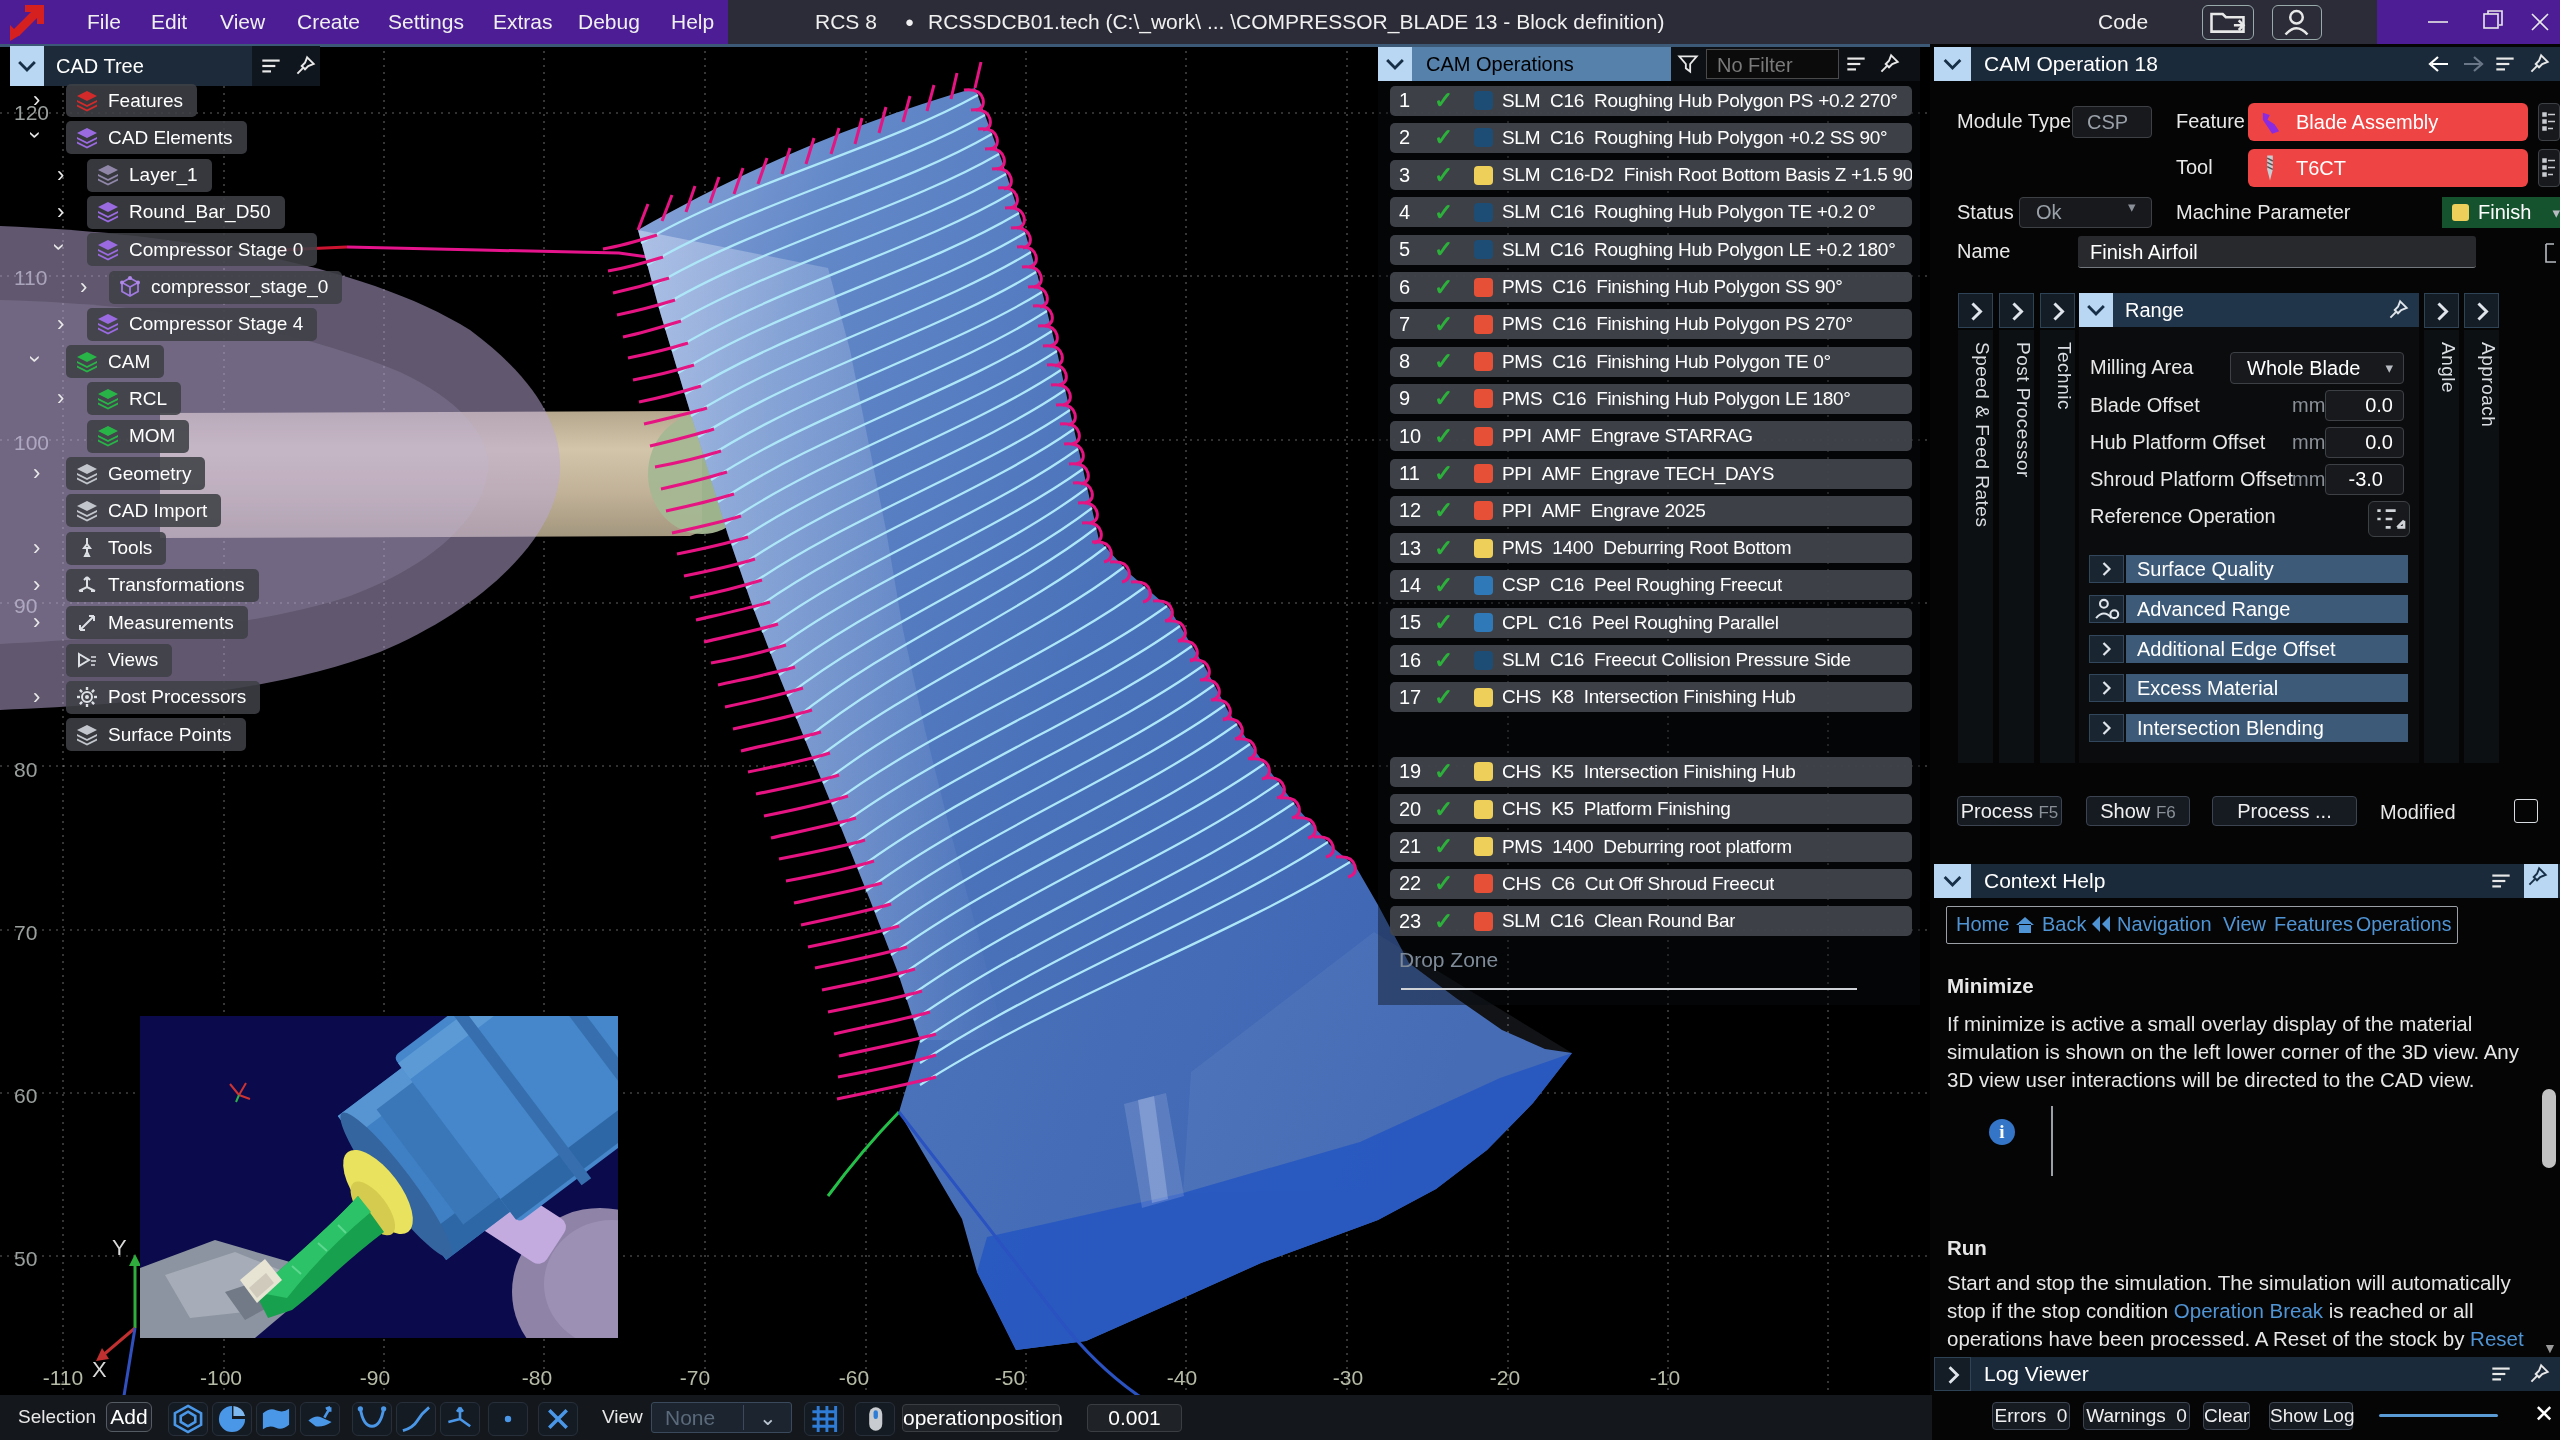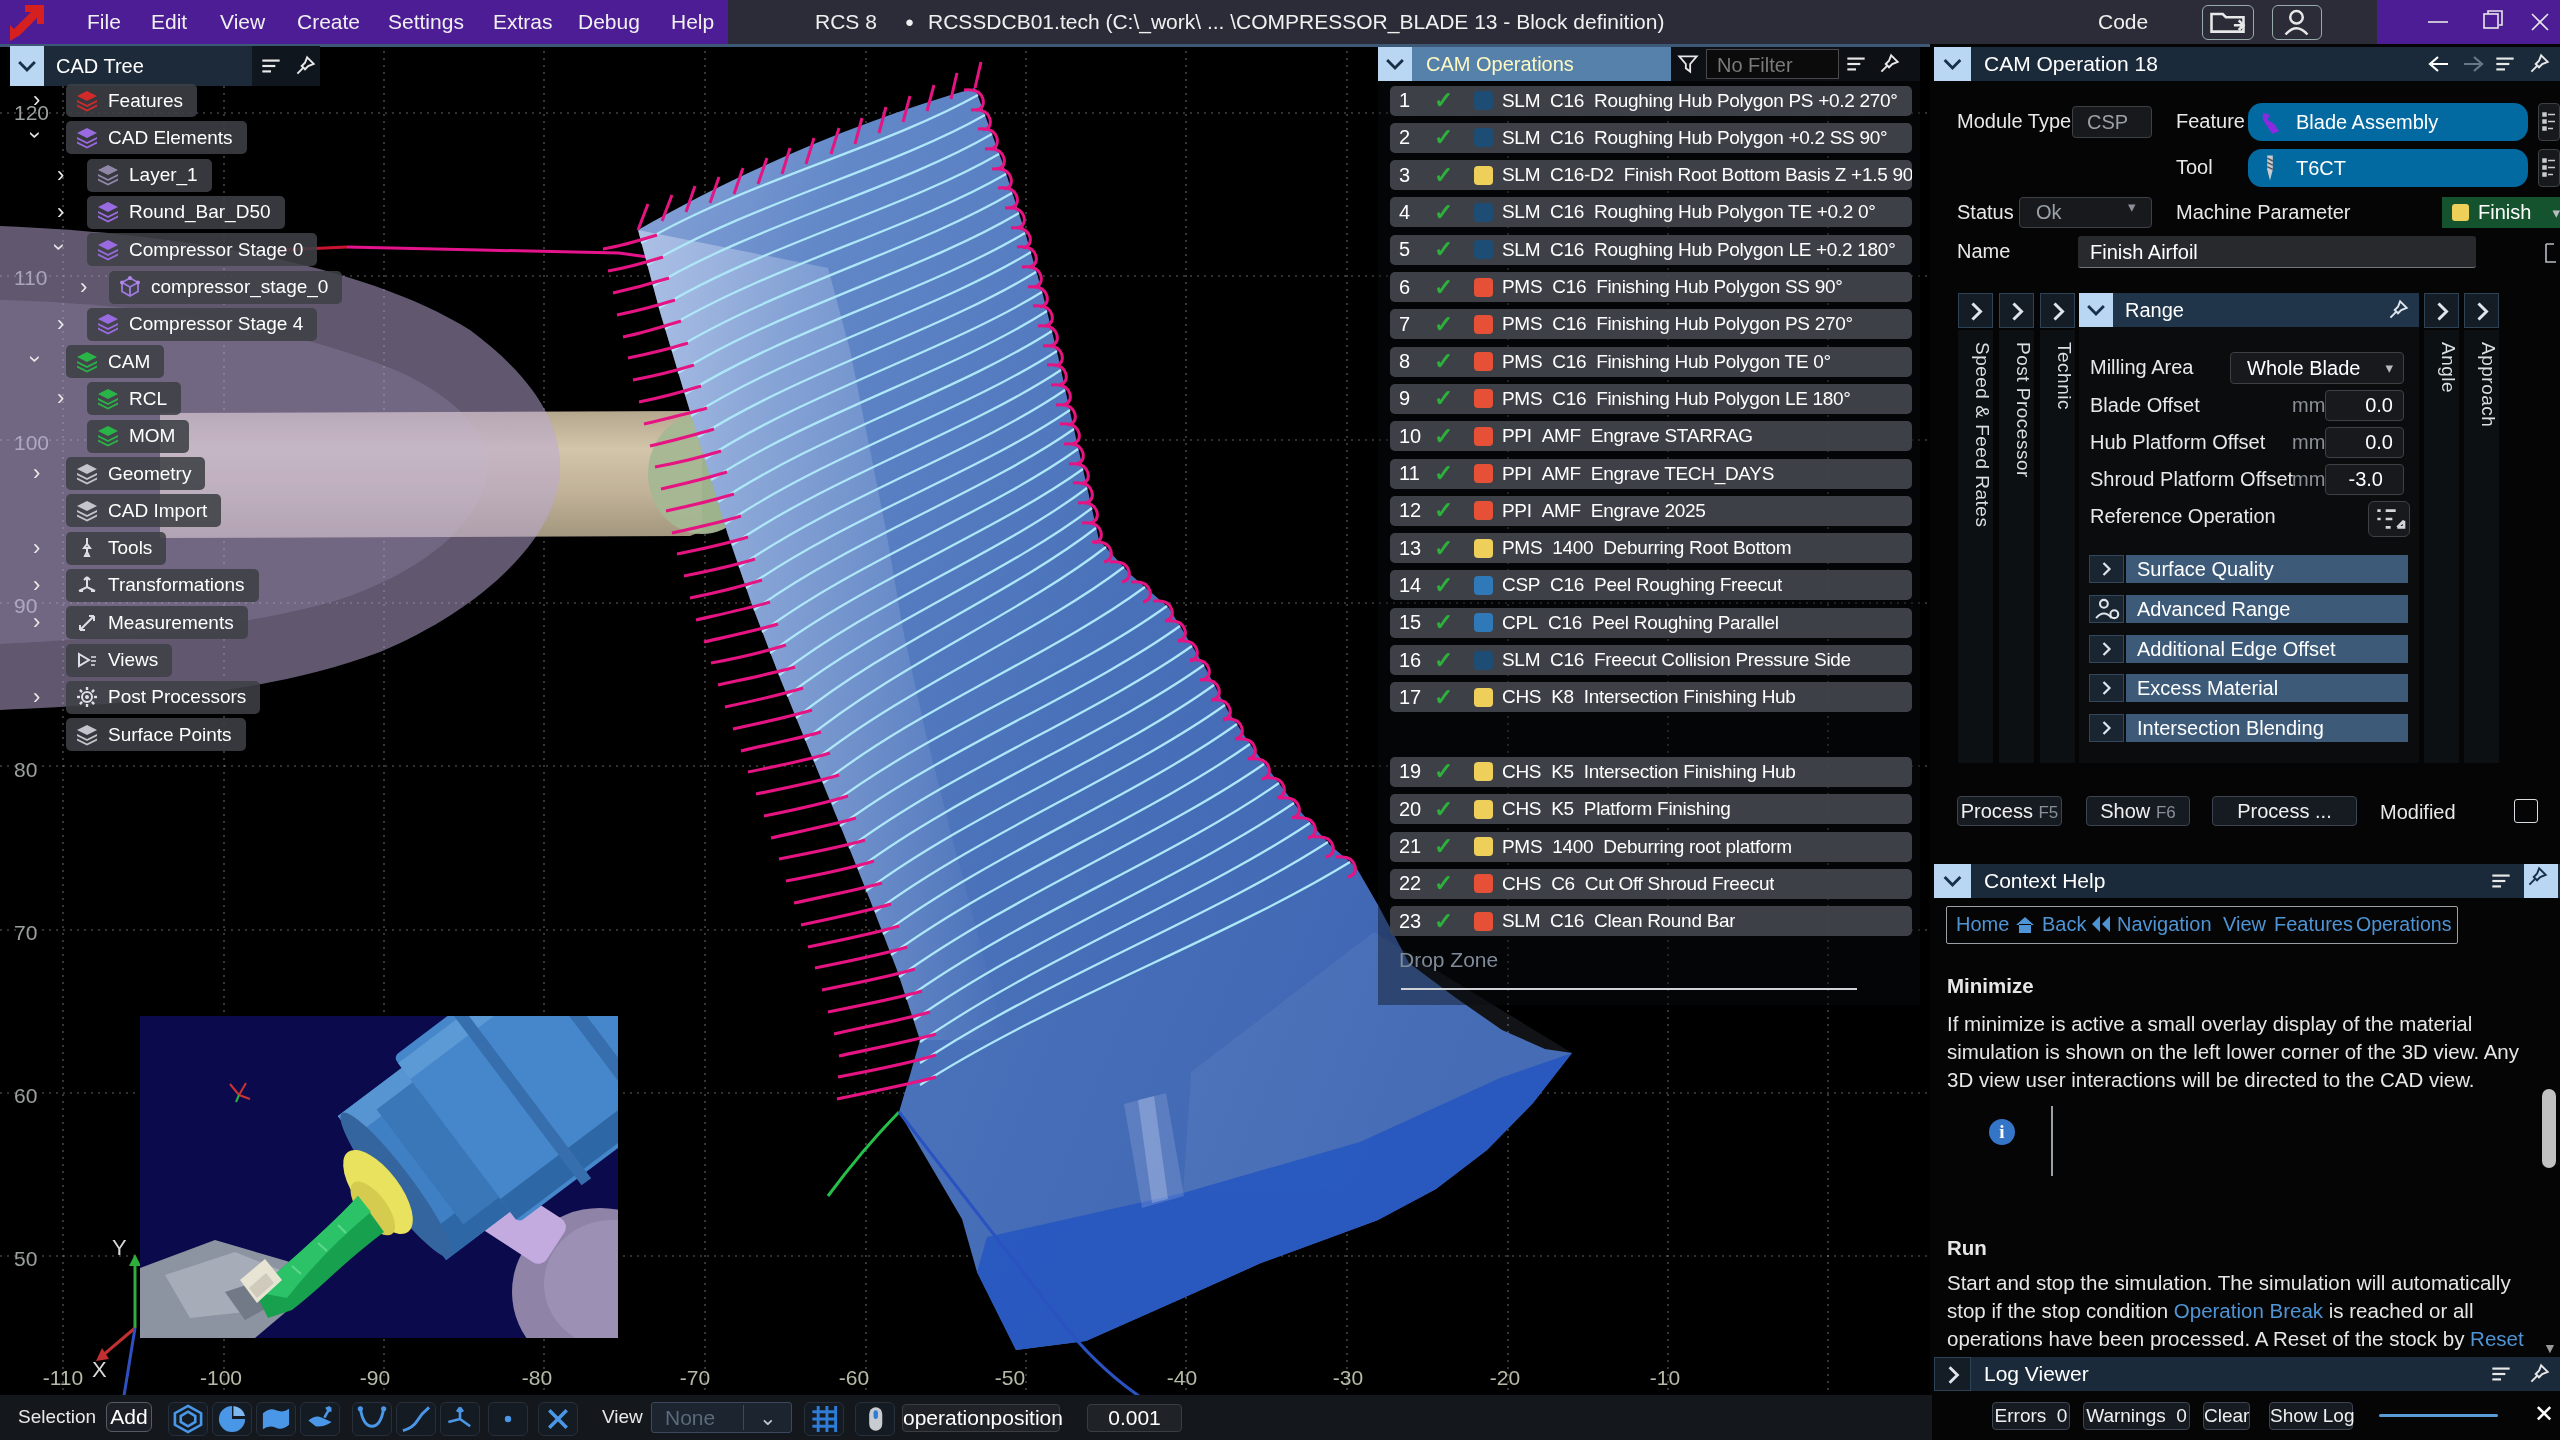--- a/index.html
+++ b/index.html
@@ -20,21 +20,21 @@
 .onum{width:44px;padding-left:9px;font-size:20px;flex-shrink:0}
 .chk{color:#2cb13a;font-size:23px;font-weight:bold;width:40px;position:relative;flex-shrink:0}
 .osq{width:19px;height:19px;border-radius:4px;margin-right:9px;flex-shrink:0}
 .otxt{font-size:19px;letter-spacing:-0.3px;white-space:nowrap;overflow:hidden}
 
 #rp{position:absolute;left:1930px;top:44px;width:630px;height:1396px;background:#050505}
 .hdr{position:absolute;height:34px;background:#1b2a3a;color:#fff;font-size:20px}
 .lbl{position:absolute;color:#e8e8e8;font-size:20px;white-space:nowrap}
 .dim{color:#8a9097}
 .inp{position:absolute;background:#17191d;border:1px solid #3d4045;border-radius:4px;color:#9aa0a8;font-size:20px;display:flex;align-items:center}
-.filled{background:#0369a1;border:none;border-radius:14px;color:#fff}
+.filled{background:#ef4444;border:none;border-radius:6px;color:#fff}
 .vtab{position:absolute;width:35px;background:#0d1013;color:#dadee2;font-size:19px;writing-mode:vertical-rl;padding-top:12px;letter-spacing:0.5px}
 .sbtn{position:absolute;height:28px;background:#3d5a78;color:#fff;font-size:20px;line-height:28px;padding-left:11px}
 .sbch{position:absolute;width:35px;height:28px;background:#1a2532;border:1px solid #33475c}
 .pbtn{position:absolute;height:30px;background:#161b22;border:1px solid #3b4450;border-radius:4px;color:#f0f0f0;font-size:20px;text-align:center;white-space:nowrap}
 .link{color:#4f94d4}
 .para{position:absolute;color:#e6e6e6;font-size:20.5px;line-height:28px;white-space:nowrap}
 .bold{font-weight:bold}
 
 #toolbar{position:absolute;left:0;top:1395px;width:1932px;height:45px;background:#14171b}
 .tbtn{position:absolute;top:7px;width:40px;height:34px;background:#151b23;border:1px solid #262f3a;border-radius:6px}
@@ -671,21 +671,21 @@
         <span class="osq" style="background:#e65036"></span>
         <span class="otxt">SLM&nbsp;&nbsp;C16&nbsp;&nbsp;Clean Round Bar</span>
       </div>
       <div class="abs" style="left:21px;top:901px;color:#7f8b98;font-size:21px">Drop Zone</div>
       <div class="abs" style="left:23px;top:941px;width:456px;height:2px;background:#cfd2d6"></div>
     </div>
     <div class="abs" style="left:1378px;top:47px;width:542px;height:34px;background:#0d1014">
       <div class="abs" style="left:0;top:0;width:34px;height:34px;background:#b9d7f2"><svg width="34" height="34" viewBox="0 0 26 26">
           <path d="M7 10 L13 16 L19 10" fill="none" stroke="#173048" stroke-width="2.2"></path>
         </svg></div>
-      <div class="abs" style="left:34px;top:0;width:259px;height:34px;background:#5581ab;color:#fef9c3;font-size:20px;line-height:34px;padding-left:14px">CAM Operations</div>
+      <div class="abs" style="left:34px;top:0;width:259px;height:34px;background:#5581ab;color:#000000;font-size:20px;line-height:34px;padding-left:14px">CAM Operations</div>
       <svg class="abs" style="left:297px;top:4px" width="26" height="26" viewBox="0 0 24 24">
         <path d="M4 5 h16 l-6 7 v7 l-4 -3 v-4 Z" fill="none" stroke="#e8e8e8" stroke-width="1.7"></path>
       </svg>
       <div class="abs" style="left:328px;top:2px;width:133px;height:30px;background:#0b0b0b;border:1px solid#4a4a4a;color:#7a7a7a;font-size:20px;line-height:30px;padding-left:10px">No Filter</div>
       <div class="abs" style="left:465px;top:4px"><svg width="26" height="26" viewBox="0 0 24 24">
           <g stroke="#e8e8e8" stroke-width="2">
             <line x1="4" y1="7" x2="20" y2="7"></line>
             <line x1="4" y1="12" x2="16" y2="12"></line>
             <line x1="4" y1="17" x2="12" y2="17"></line>
           </g>

